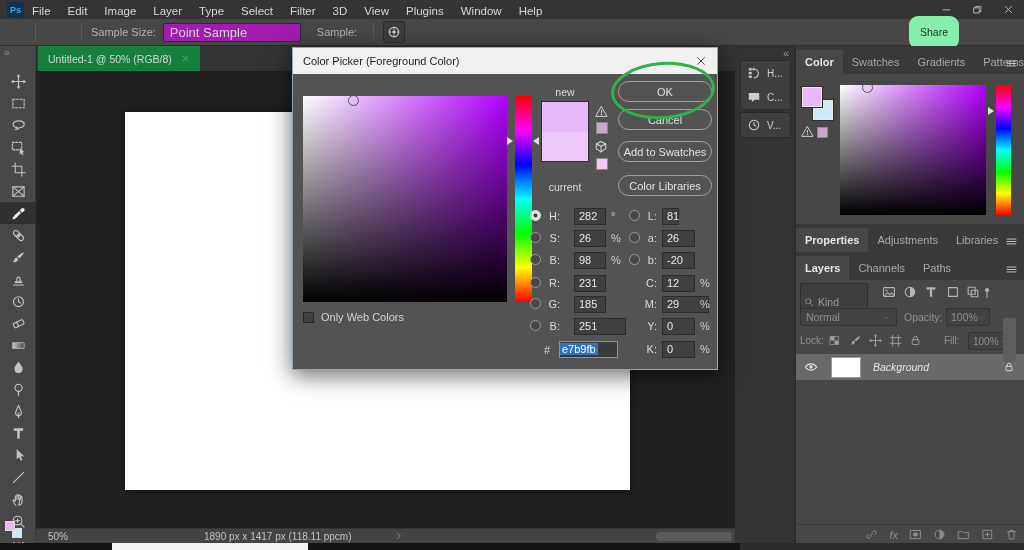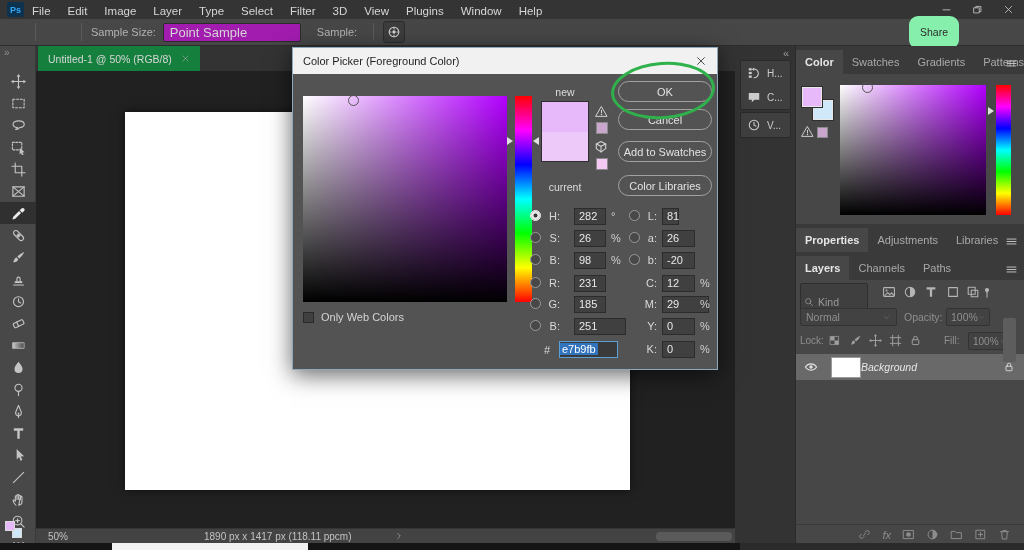--- a/index.html
+++ b/index.html
@@ -109,25 +109,25 @@
   #lock-label { position:absolute; left:4px; top:3px; }
   .lock-icon { position:absolute; top:2px; width:13px; height:13px; color:#9f9f9f; }
   #fill-label { position:absolute; left:148px; top:3px; }
   #fill-box { position:absolute; left:172px; top:0; width:44px; height:18px; background:#424242; border:1px solid #333;
               border-radius:2px; display:flex; align-items:center; padding:0 4px; color:#8f8f8f; }
   #fill-box .icon { width:9px; height:9px; margin-left:auto; color:#777; }
 
   #layer-row { position:absolute; left:0; top:308px; width:229px; height:26px; background:#696969; display:flex; align-items:center; }
   #layer-eye { width:14px; height:14px; color:#e0e0e0; margin-left:8px; }
   #layer-thumb { width:30px; height:21px; background:#fff; border:1px solid #9a9a9a; margin-left:13px; }
-  #layer-name { font-size:10.5px; font-style:italic; color:#e6e6e6; }
+  #layer-name { font-size:10.5px; font-style:italic; color:#e6e6e6; margin-left:12px; }
   #layer-lock { position:absolute; right:10px; width:12px; height:12px; color:#dcdcdc; }
 
   #layers-footer { position:absolute; left:0; top:478px; width:229px; height:20px; border-top:1px solid #3a3a3a;
-                   display:flex; align-items:center; justify-content:flex-end; gap:11px; padding-right:14px; color:#8d8d8d; }
+                   display:flex; align-items:center; justify-content:flex-end; gap:11px; padding-right:7px; color:#8d8d8d; }
   #layers-footer .icon { width:13px; height:13px; }
   #fx-label { font-size:11px; font-style:italic; color:#8d8d8d; }
   #panel-scroll-thumb { position:absolute; left:207px; top:272px; width:13px; height:44px; background:#5d5d5d; border-radius:2px; }
 
   
   #cp-fg { position:absolute; left:6px; top:10px; width:20px; height:20px; border:1.5px solid #e8e8e8;
            outline:1px solid #2e2e2e; z-index:2; }
   #cp-bg { position:absolute; left:17px; top:23px; width:20px; height:20px; border:1.5px solid #e8e8e8;
            outline:1px solid #2e2e2e; }
   #cp-warn { position:absolute; left:5px; top:48px; width:13px; height:13px; color:#d0d0d0; }

